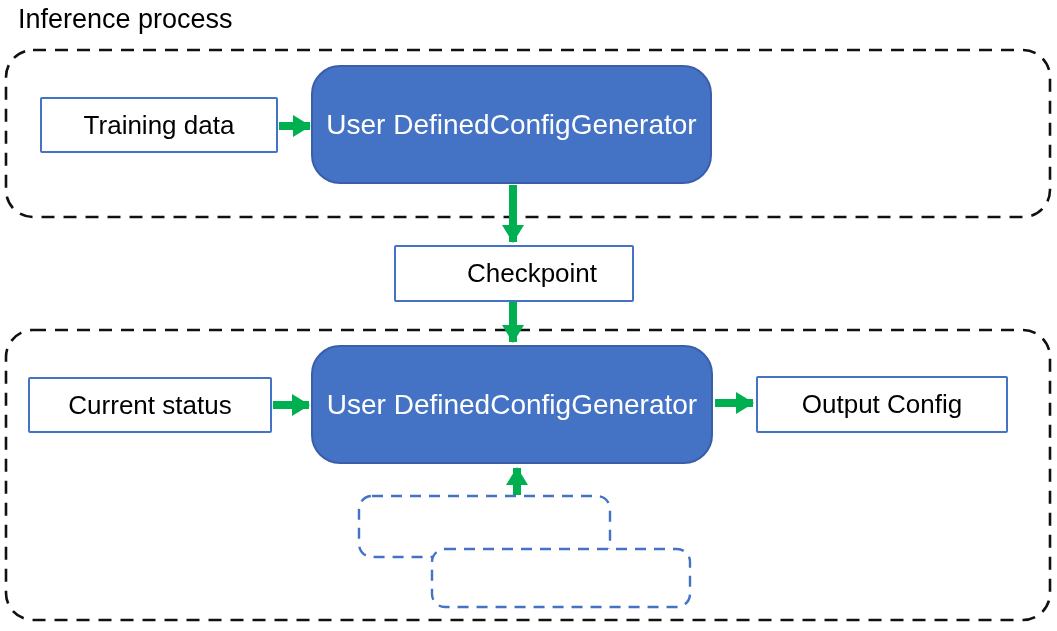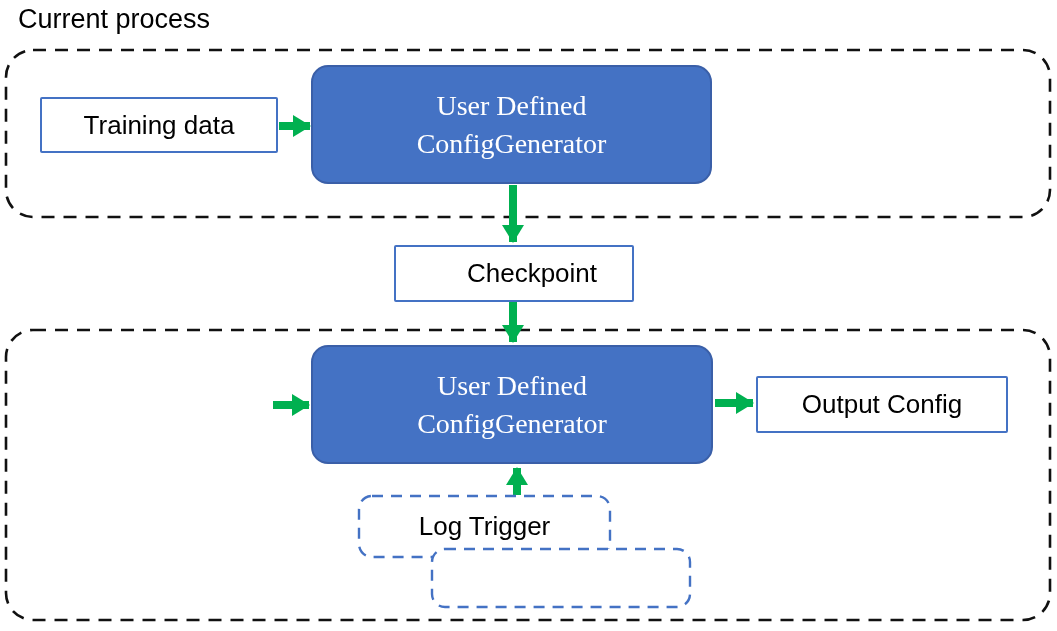--- a/index.html
+++ b/index.html
@@ -57,31 +57,30 @@
     justify-content: center;
     background: #ffffff;
     border: 2px solid var(--box-border-blue);
     border-radius: 2px;
     color: var(--text-dark);
     font-size: 26px;
     white-space: nowrap;
   }
   .gen-box {
     display: flex;
-    flex-direction: column;
+    flex-direction: row;
     align-items: center;
     justify-content: center;
     background: var(--node-blue-fill);
     border: 2.5px solid var(--node-blue-border);
-    border-radius: 17px;
+    border-radius: 29px;
     color: var(--text-light);
     font-size: 28px;
     line-height: 38px;
     text-align: center;
-    font-family: Liberation Serif, serif;
   }
   .trigger-label {
     display: flex;
     align-items: center;
     justify-content: center;
     color: var(--text-dark);
     font-size: 26px;
     white-space: nowrap;
     background: transparent;
   }
@@ -105,36 +104,36 @@
     <line class="arrow" x1="513" y1="185" x2="513" y2="242" marker-end="url(#ah)"></line>
     <line class="arrow" x1="513" y1="302" x2="513" y2="342" marker-end="url(#ah)"></line>
     <line class="arrow" x1="273" y1="405" x2="309" y2="405" marker-end="url(#ah)"></line>
     <line class="arrow" x1="715" y1="403" x2="753" y2="403" marker-end="url(#ah)"></line>
     <line class="arrow" x1="517" y1="495" x2="517" y2="468" marker-end="url(#ah)"></line>
 
     <rect class="trigger-rect" x="359" y="496" width="251" height="61" rx="13"></rect>
     <rect class="trigger-rect" x="432" y="549" width="258" height="58" rx="13"></rect>
   </svg>
 
-  <div class="abs section-label" style="left:18px; top:3px;">Current process</div>
+  <div class="abs section-label" style="left:18px; top:3px;">Inference process</div>
 
   <div class="abs io-box" style="left:40px; top:97px; width:238px; height:56px;">Training data</div>
 
   <div class="abs gen-box" style="left:311px; top:65px; width:401px; height:119px;">
     <div>User Defined</div>
     <div>ConfigGenerator</div>
   </div>
 
   <div class="abs io-box" style="left:394px; top:245px; width:240px; height:57px;padding-left:36px;">Checkpoint</div>
 
 
+  <div class="abs io-box" style="left:28px; top:377px; width:244px; height:56px;">Current status</div>
 
   <div class="abs gen-box" style="left:311px; top:345px; width:402px; height:119px;">
     <div>User Defined</div>
     <div>ConfigGenerator</div>
   </div>
 
   <div class="abs io-box" style="left:756px; top:376px; width:252px; height:57px;text-align:center;">Output Config</div>
 
-  <div class="abs trigger-label" style="left:359px; top:496px; width:251px; height:61px;">Log Trigger</div>
 
 
 </div>
 
 </body></html>

